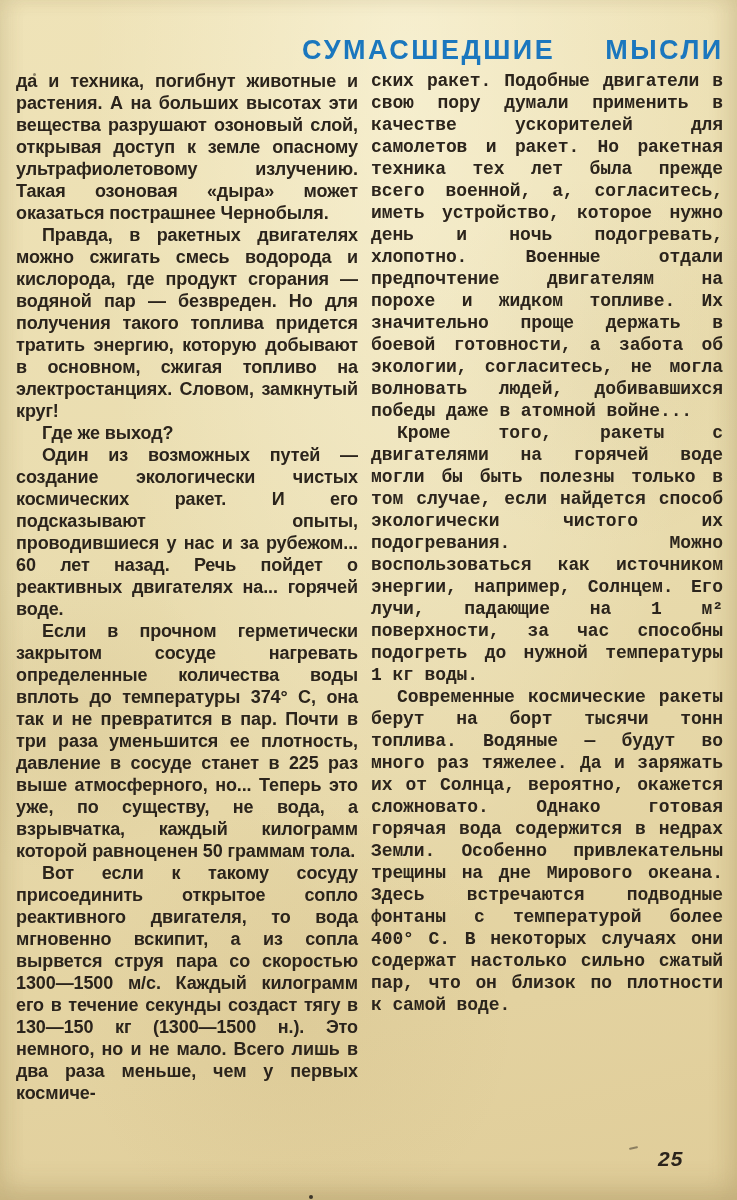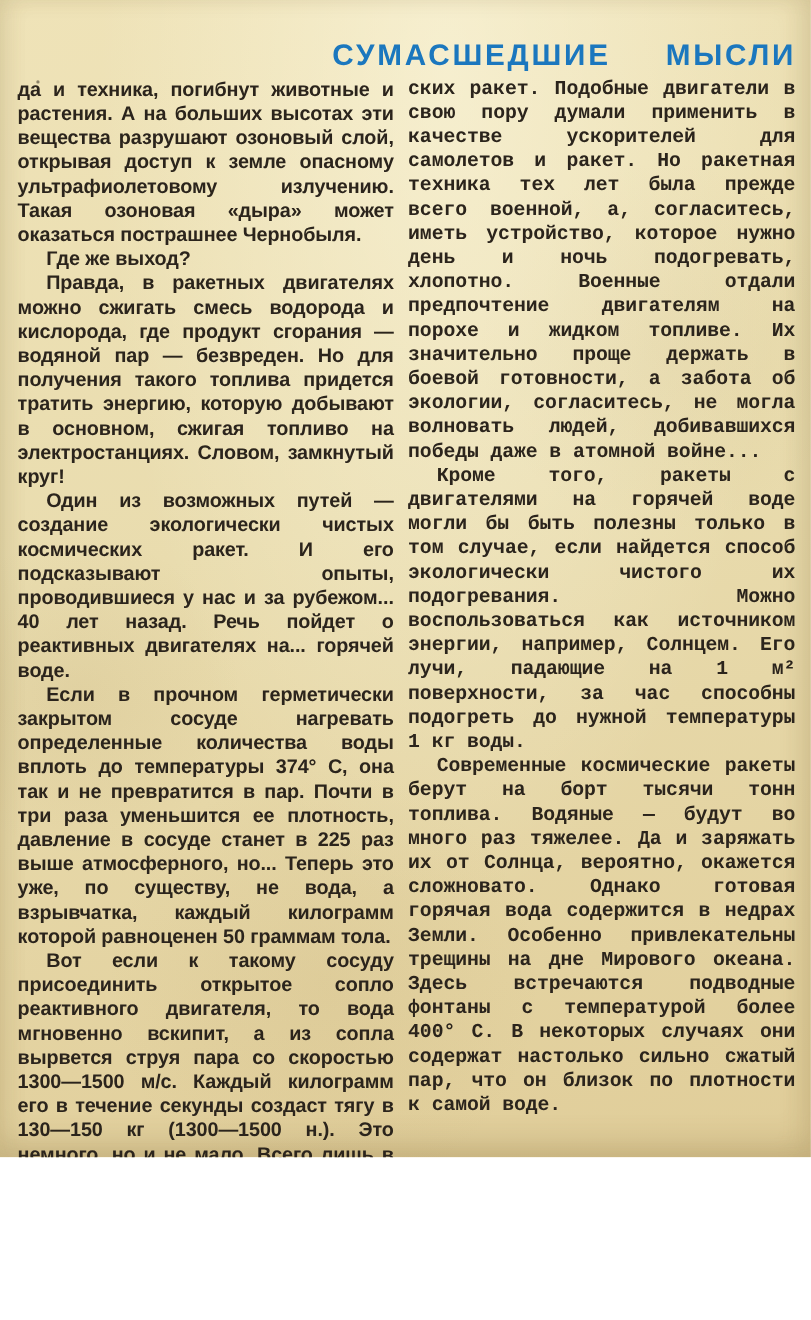--- a/index.html
+++ b/index.html
@@ -1,18 +1,18 @@
 <!DOCTYPE html>
 <html lang="ru" style="--paper: #e9dcae; --paper_light: #efe3b8; --paper_dark: #e0cd99; --ink: #2b241c; --title_blue: #1b77be;"><head>
 <meta charset="utf-8">
 <style>
   html,body { margin:0; padding:0; }
   .page {
     position:relative;
-    width:737px; height:1052px;
+    width:737px; height:1200px;
     overflow:hidden;
     font-family:"Liberation Sans", sans-serif;
     background:
       radial-gradient(ellipse at 55% 6%, rgba(255,252,232,0.50), rgba(255,252,232,0) 55%),
       radial-gradient(circle at 10% 60%, rgba(150,120,60,0.09), transparent 16%),
       radial-gradient(circle at 82% 30%, rgba(150,120,60,0.07), transparent 18%),
       radial-gradient(circle at 40% 85%, rgba(150,120,60,0.07), transparent 20%),
       linear-gradient(168deg, var(--paper_light,#efe3b8) 0%, var(--paper,#e9dcae) 45%, var(--paper_dark,#e0cd99) 100%);
     box-shadow: inset 0 -16px 24px rgba(115,90,40,0.16), inset -12px 0 20px rgba(115,90,40,0.08), inset 10px 0 18px rgba(115,90,40,0.05);
     color: var(--ink,#2b241c);
@@ -54,23 +54,23 @@
 </head>
 <body>
 
 <div class="page">
 
   <h1 class="title">СУМАСШЕДШИЕ  МЫСЛИ</h1>
 
   <div class="columns">
     <div class="col left">
       <p class="cont">да и техника, погибнут животные и растения. А на больших высотах эти вещества разрушают озоновый слой, открывая доступ к земле опасному ультрафиолетовому излучению. Такая озоновая «дыра» может оказаться пострашнее Чернобыля.</p>
+      <p>Правда, в ракетных двигателях можно сжигать смесь водорода и кислорода, где продукт сгорания — водяной пар — безвреден. Но для получения такого топлива придется тратить энергию, которую добывают в основном, сжигая топливо на электростанциях. Словом, замкнутый круг!</p>
       <p>Где же выход?</p>
-      <p>Правда, в ракетных двигателях можно сжигать смесь водорода и кислорода, где продукт сгорания — водяной пар — безвреден. Но для получения такого топлива придется тратить энергию, которую добывают в основном, сжигая топливо на электростанциях. Словом, замкнутый круг!</p>
-      <p>Один из возможных путей — создание экологически чистых космических ракет. И его подсказывают опыты, проводившиеся у нас и за рубежом... 40 лет назад. Речь пойдет о реактивных двигателях на... горячей воде.</p>
+      <p>Один из возможных путей — создание экологически чистых космических ракет. И его подсказывают опыты, проводившиеся у нас и за рубежом... 60 лет назад. Речь пойдет о реактивных двигателях на... горячей воде.</p>
       <p>Если в прочном герметически закрытом сосуде нагревать определенные количества воды вплоть до температуры 374° С, она так и не превратится в пар. Почти в три раза уменьшится ее плотность, давление в сосуде станет в 225 раз выше атмосферного, но... Теперь это уже, по существу, не вода, а взрывчатка, каждый килограмм которой равноценен 50 граммам тола.</p>
       <p>Вот если к такому сосуду присоединить открытое сопло реактивного двигателя, то вода мгновенно вскипит, а из сопла вырвется струя пара со скоростью 1300—1500 м/с. Каждый килограмм его в течение секунды создаст тягу в 130—150 кг (1300—1500 н.). Это немного, но и не мало. Всего лишь в два раза меньше, чем у первых космиче-</p>
     </div>
     <div class="col right">
       <p class="cont">ских ракет. Подобные двигатели в свою пору думали применить в качестве ускорителей для самолетов и ракет. Но ракетная техника тех лет была прежде всего военной, а, согласитесь, иметь устройство, которое нужно день и ночь подогревать, хлопотно. Военные отдали предпочтение двигателям на порохе и жидком топливе. Их значительно проще держать в боевой готовности, а забота об экологии, согласитесь, не могла волновать людей, добивавшихся победы даже в атомной войне...</p>
       <p>Кроме того, ракеты с двигателями на горячей воде могли бы быть полезны только в том случае, если найдется способ экологически чистого их подогревания. Можно воспользоваться как источником энергии, например, Солнцем. Его лучи, падающие на 1 м² поверхности, за час способны подогреть до нужной температуры 1 кг воды.</p>
       <p>Современные космические ракеты берут на борт тысячи тонн топлива. Водяные — будут во много раз тяжелее. Да и заряжать их от Солнца, вероятно, окажется сложновато. Однако готовая горячая вода содержится в недрах Земли. Особенно привлекательны трещины на дне Мирового океана. Здесь встречаются подводные фонтаны с температурой более 400° С. В некоторых случаях они содержат настолько сильно сжатый пар, что он близок по плотности к самой воде.</p>
     </div>
   </div>
 

